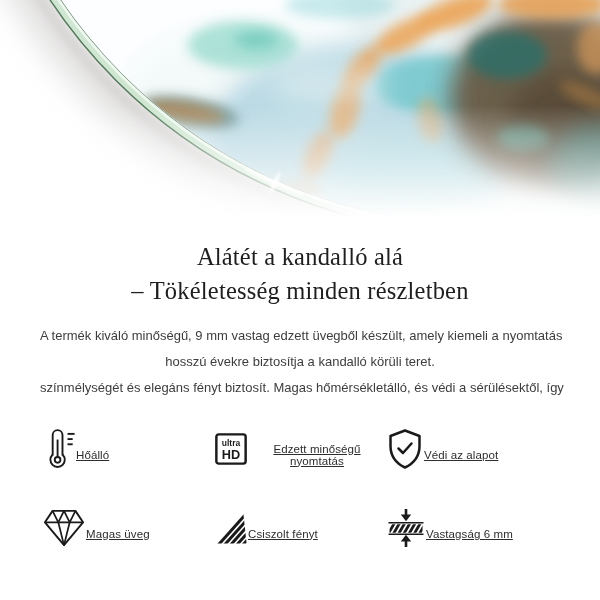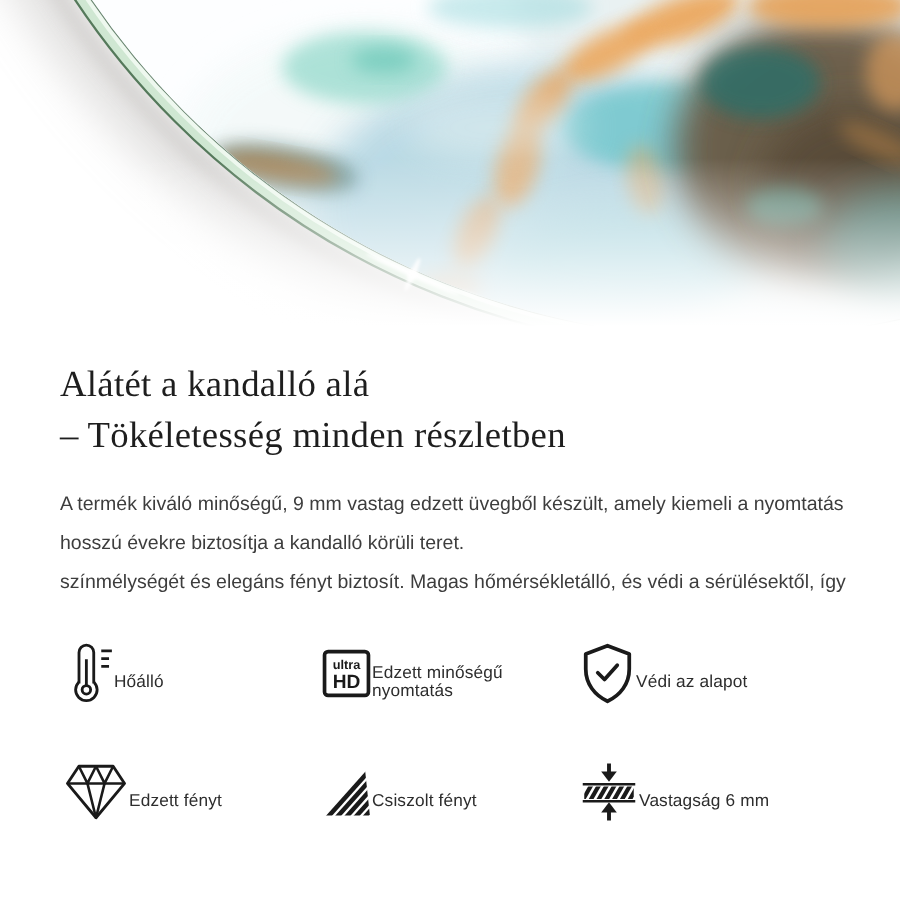--- a/index.html
+++ b/index.html
@@ -1,31 +1,31 @@
 <!DOCTYPE html>
 <html><head>
 <meta charset="utf-8">
 <style>
   html, body { margin: 0; padding: 0; background: #ffffff; }
   body { width: 600px; height: 600px; overflow: hidden;
          font-family: "Liberation Sans", sans-serif; color: #1c1c1c; }
   .page { position: relative; width: 600px; height: 600px; background: #fff; }
   .hero { width: 600px; height: 234px; overflow: hidden; }
   .hero svg { display: block; }
-  .content { padding: 6px 40px 0 40px; }
+  .content { padding: 6px 40px 0 40px; text-align: center; }
   h1.title { font-family: "Liberation Serif", "DejaVu Serif", serif;
              font-weight: 400; font-size: 24.5px; line-height: 34px;
              letter-spacing: .2px; color: #1e1e1e; margin: 0 0 15px 0; }
   .desc { font-size: 13px; line-height: 26px; color: #3d3d3d; }
   .desc .dline { white-space: nowrap; }
   .features { display: grid; grid-template-columns: 1fr 1fr 1fr;
               margin-top: 25px; row-gap: 33px; padding: 0 2px; }
   .feature { display: flex; flex-direction: row; align-items: center; }
   .ficon { height: 46px; display: flex; align-items: center; justify-content: center; }
-  .flabel { margin-top: 11px; font-size: 11.5px; color: #2d2d2d; letter-spacing: .1px; }
+  .flabel { margin-top: 11px; font-size: 11.5px; color: #2d2d2d; letter-spacing: .1px; text-decoration: underline; }
   .ic { stroke: #1a1a1a; fill: none; }
 </style>
 </head>
 <body>
 
 <div class="page">
 
   <div class="hero">
     <svg width="600" height="234" viewBox="0 0 600 234" aria-hidden="true">
       <defs>
@@ -157,21 +157,21 @@
 
       <div class="feature">
         <div class="ficon">
           <svg width="44" height="40" viewBox="0 0 46 42">
             <polygon class="ic" points="11,3 35,3 43,15 23,39 3,15" stroke-width="2" stroke-linejoin="round"></polygon>
             <polyline class="ic" points="3,15 43,15" stroke-width="1.8"></polyline>
             <polyline class="ic" points="11,3 17,15 23,3 29,15 35,3" stroke-width="1.8" stroke-linejoin="round"></polyline>
             <polyline class="ic" points="17,15 23,39 29,15" stroke-width="1.8" stroke-linejoin="round"></polyline>
           </svg>
         </div>
-        <div class="flabel">Edzett fényt</div>
+        <div class="flabel">Magas üveg</div>
       </div>
 
       <div class="feature">
         <div class="ficon">
           <svg width="34" height="34" viewBox="0 0 36 36">
             <defs>
                 <clipPath id="tri">
                   <polygon points="1.5,34.5 31,1.5 34.5,34.5"></polygon>
                 </clipPath>
               </defs>

